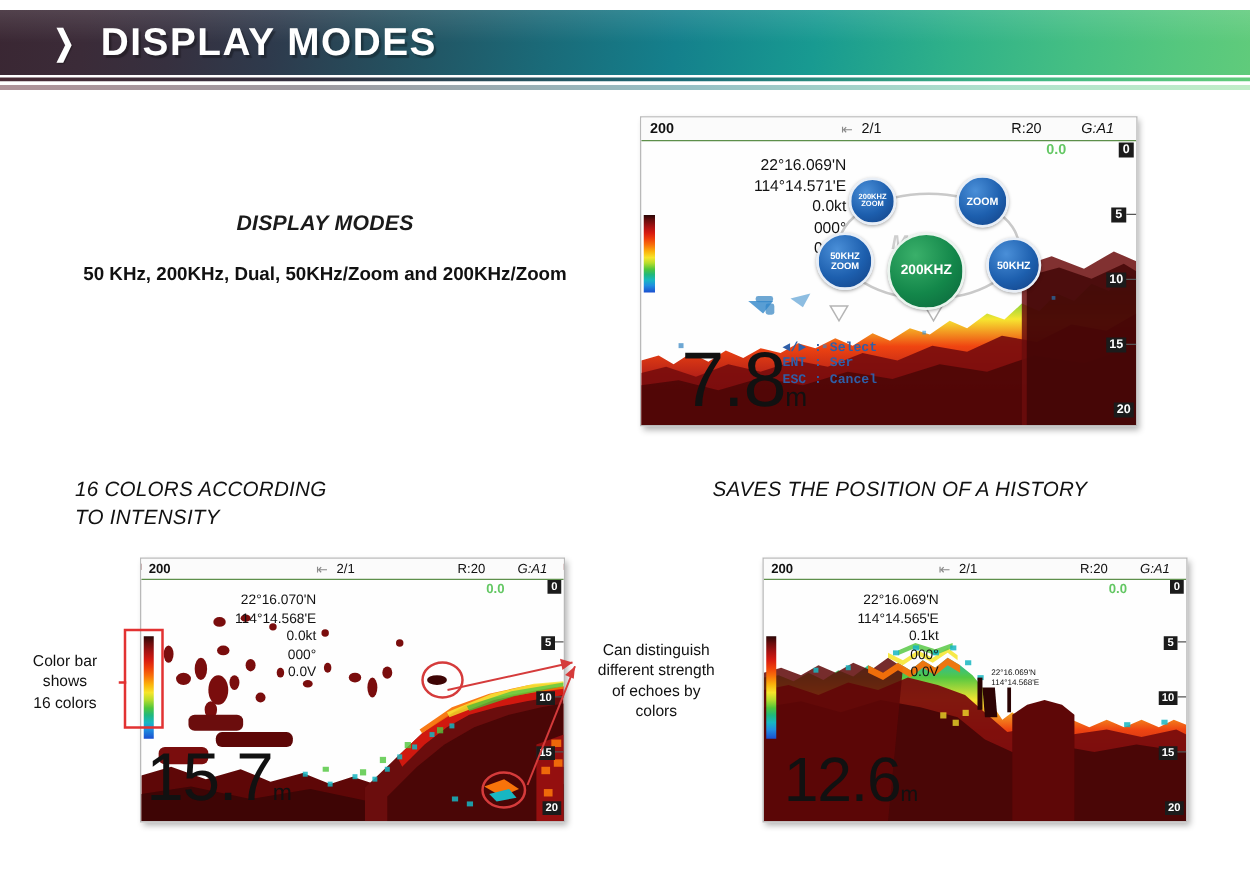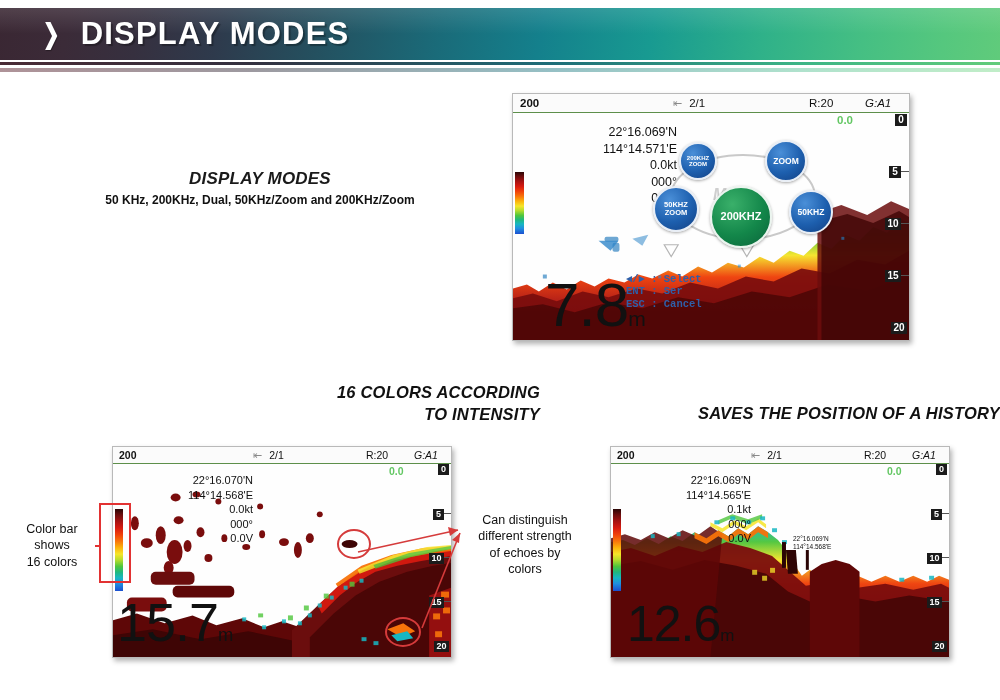--- a/index.html
+++ b/index.html
@@ -46,25 +46,25 @@
     opacity: .55;
   }
 
   
   .cap-block { position: absolute; text-align: center; }
   .cap-title {
     font-size: 17px; font-weight: bold; font-style: italic; color: #1a1a1a;
     letter-spacing: .2px; line-height: 1.25;
   }
   .cap-line1 { font-size: 15px; color: #222; margin-top: 9px; }
-  .cap-line2 { font-size: 12px; color: #111; font-weight: bold; margin-top: 4px; }
+  .cap-line2 { font-size: 15px; color: #111; font-weight: bold; margin-top: 22px; }
 
   .section-head {
-    position: absolute; text-align: right;
-    font-size: 16.5px; font-weight: bold; font-style: italic; color: #111;
+    position: absolute; text-align: left;
+    font-size: 16.5px; font-weight: normal; font-style: italic; color: #111;
     line-height: 1.35; letter-spacing: .2px;
   }
 
   
   .sonar {
     position: absolute; background: #fefefe;
     border: 1px solid #b9b9b9;
     box-shadow: 2px 3px 5px rgba(0,0,0,.30);
     overflow: hidden;
   }
@@ -270,21 +270,21 @@
   <div class="depthbig" style="left:32px; top:180px; font-size:62px;">
     <span>7.8</span><span class="unit">m</span>
   </div>
 </div>
 
 <div class="section-head" style="left:60px; top:381px; width:480px;">
   <div>16 COLORS ACCORDING</div>
   <div>TO INTENSITY</div>
 </div>
 
-<div class="section-head" style="left:570px; top:402px; width:430px;">
+<div class="section-head" style="left:570px; top:381px; width:430px;">
   <div>SAVES THE POSITION OF A HISTORY</div>
 </div>
 
 <div class="sonar" style="left:112px; top:446px; width:340px; height:212px;">
 
   <svg class="echo" viewBox="0 0 340 212" preserveAspectRatio="none">
 
     <rect x="0" y="4" width="340" height="5" fill="#6b0d0d"></rect>
     <rect x="0" y="4" width="120" height="5" fill="#4a0606"></rect>
     <rect x="160" y="5" width="100" height="4" fill="#5e0707"></rect>

